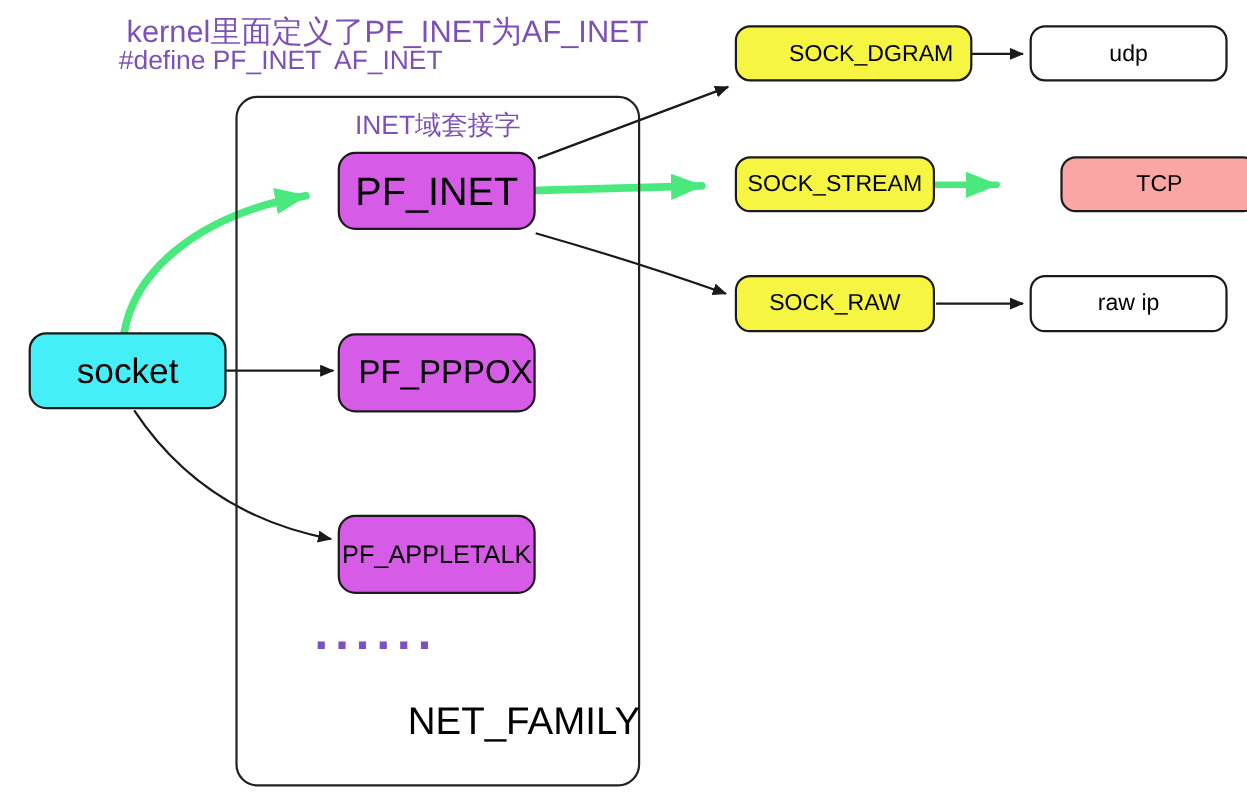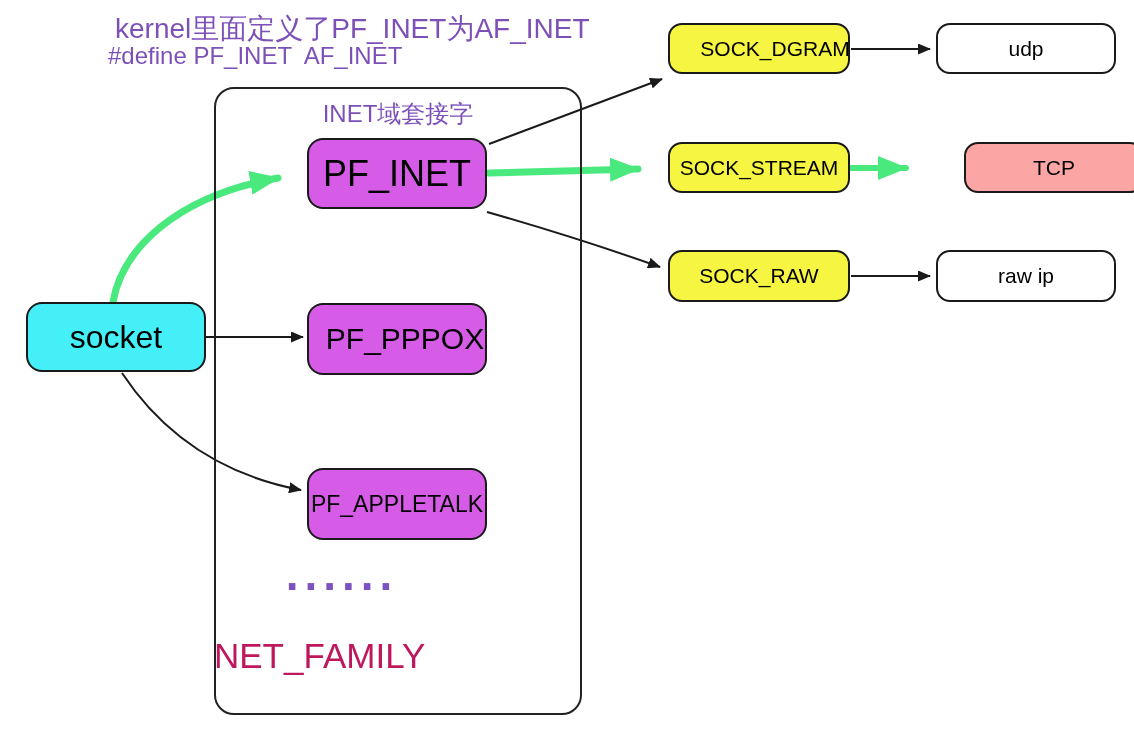--- a/index.html
+++ b/index.html
@@ -19,27 +19,27 @@
     box-sizing:border-box;
   }
   .annotation{position:absolute;color:#7D50B8;z-index:3;white-space:pre;}
   #ann1{left:115px;top:10px;font-size:28px;}
   #ann2{left:108px;top:42px;font-size:24px;}
   #inet-label{position:absolute;left:214px;top:98px;width:368px;text-align:center;
     font-size:24px;color:#7D50B8;z-index:3;}
   #dots{position:absolute;left:158px;top:550px;width:368px;text-align:center;
     font-size:46px;font-weight:bold;letter-spacing:6px;line-height:48px;
     color:#7C52C2;z-index:3;}
-  #net-title{position:absolute;left:214px;top:636px;width:368px;text-align:left;
-    font-size:35px;color:#be185d;z-index:3;}
+  #net-title{position:absolute;left:214px;top:636px;width:368px;text-align:right;
+    font-size:35px;color:#000000;z-index:3;}
   #node-socket{left:26px;top:302px;width:180px;height:70px;background:#45EFF7;border-radius:16px;font-size:32px;}
   #node-pf-inet{left:307px;top:138px;width:180px;height:71px;background:#D65CE8;border-radius:16px;font-size:36px;}
   #node-pf-pppox{left:307px;top:303px;width:180px;height:72px;background:#D65CE8;border-radius:16px;font-size:30px;padding-left:16px;}
   #node-pf-appletalk{left:307px;top:468px;width:180px;height:72px;background:#D65CE8;border-radius:16px;font-size:23px;}
-  #node-sock-dgram{left:668px;top:23px;width:182px;height:51px;background:#F5F542;border-radius:14px;font-size:21px;padding-left:32px;}
+  #node-sock-dgram{left:668px;top:23px;width:216px;height:51px;background:#F5F542;border-radius:14px;font-size:21px;padding-left:32px;}
   #node-udp{left:936px;top:23px;width:180px;height:51px;background:#FFFFFF;border-radius:14px;font-size:21px;border-width:2px;}
   #node-sock-stream{left:668px;top:142px;width:182px;height:51px;background:#F5F542;border-radius:14px;font-size:21px;}
   #node-tcp{left:964px;top:142px;width:180px;height:51px;background:#fca5a5;border-radius:14px;font-size:21px;}
   #node-sock-raw{left:668px;top:250px;width:182px;height:52px;background:#F5F542;border-radius:14px;font-size:21px;}
   #node-raw-ip{left:936px;top:250px;width:180px;height:52px;background:#FFFFFF;border-radius:14px;font-size:21px;border-width:2px;}
 </style>
 </head>
 <body>
 
 <div class="canvas">

